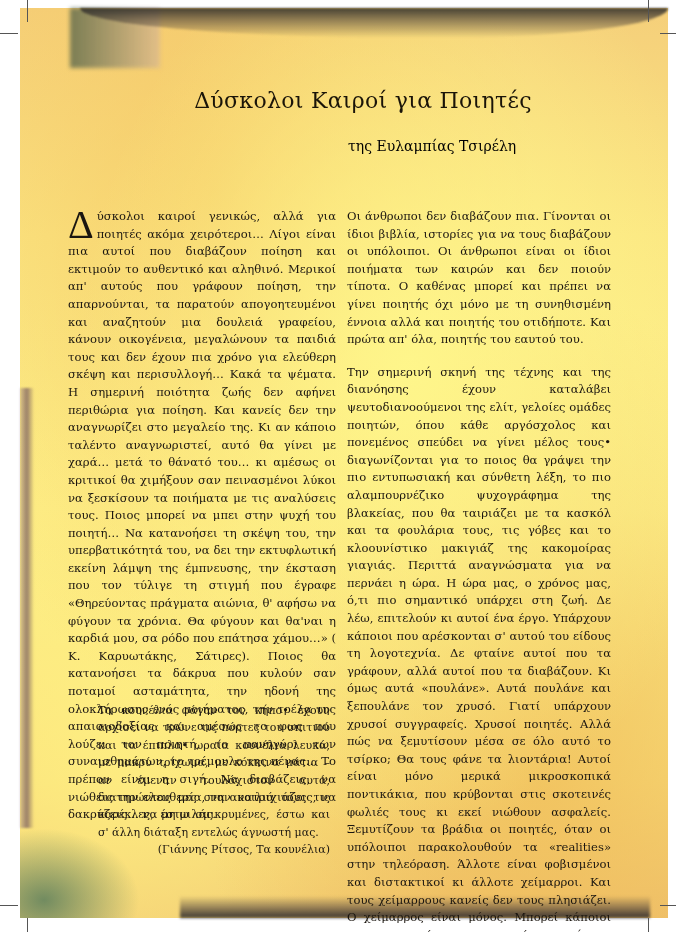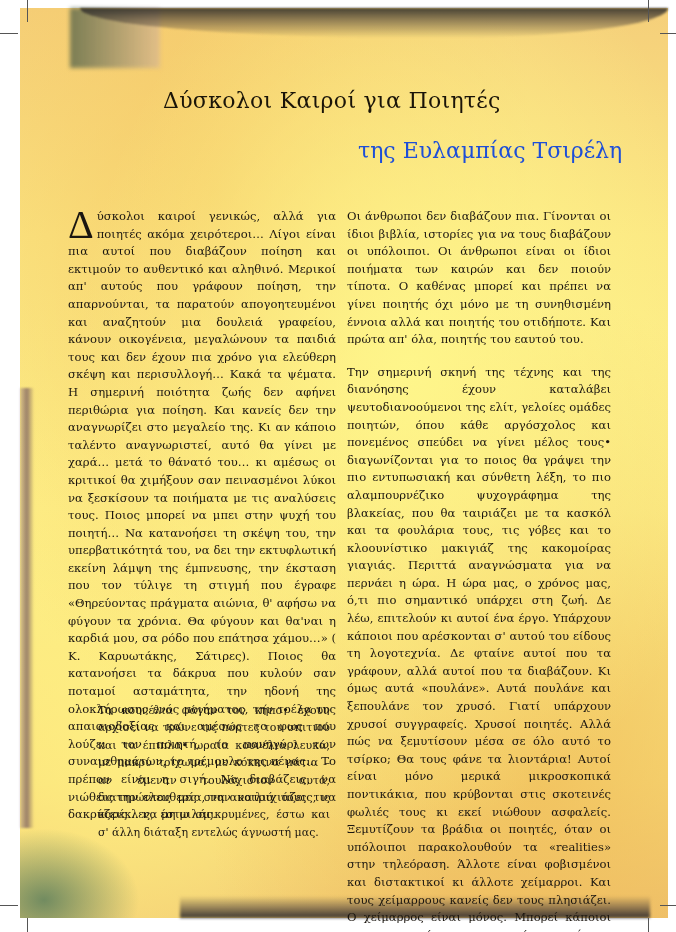--- a/index.html
+++ b/index.html
@@ -42,22 +42,22 @@
     background: linear-gradient(90deg, rgba(150,120,150,0.3), rgba(90,60,90,0.6), rgba(255,230,120,0));
     filter: blur(1px);
   }
   .crop-mark { position: absolute; background: #555; }
 
   .title {
     position: absolute; left: 163px; top: 88px; width: 400px;
     font-size: 22px; color: #1a1408; letter-spacing: 0.3px; white-space: nowrap;
   }
   .author {
-    position: absolute; left: 358px; top: 138px; width: 260px;
-    font-size: 22px; color: #1d4ed8; white-space: nowrap;
+    position: absolute; left: 348px; top: 138px; width: 260px;
+    font-size: 14px; color: #000000; white-space: nowrap;
   }
   .col {
     position: absolute; top: 208px; width: 268px;
     font-size: 11.6px; line-height: 17.6px; color: #1b1610;
     text-align: justify;
   }
   .col-left { left: 68px; }
   .col-right { left: 347px; width: 264px; }
   .col p { margin: 0; }
   .col p + p { margin-top: 15px; }
@@ -85,29 +85,30 @@
 
 <div class="crop-mark" style="left:27px;top:0;width:1px;height:22px;"></div>
 <div class="crop-mark" style="left:0;top:33px;width:18px;height:1px;"></div>
 <div class="crop-mark" style="left:648px;top:0;width:1px;height:22px;"></div>
 <div class="crop-mark" style="left:660px;top:33px;width:16px;height:1px;"></div>
 <div class="crop-mark" style="left:27px;top:918px;width:1px;height:14px;"></div>
 <div class="crop-mark" style="left:0;top:905px;width:18px;height:1px;"></div>
 <div class="crop-mark" style="left:648px;top:918px;width:1px;height:14px;"></div>
 <div class="crop-mark" style="left:660px;top:905px;width:16px;height:1px;"></div>
 
-<h1 class="title" style="margin:0;font-weight:normal;">Δύσκολοι Καιροί για Ποιητές</h1>
+<h1 class="title" style="margin:0;font-weight:normal;text-align:center;">Δύσκολοι Καιροί για Ποιητές</h1>
 <div class="author">της Ευλαμπίας Τσιρέλη</div>
 
 <div class="col col-left">
   <p>
     <span class="dropcap">Δ</span><span>ύσκολοι καιροί γενικώς, αλλά για ποιητές ακόμα χειρότεροι… Λίγοι είναι πια αυτοί που διαβάζουν ποίηση και εκτιμούν το αυθεντικό και αληθινό. Μερικοί απ' αυτούς που γράφουν ποίηση, την απαρνούνται, τα παρατούν απογοητευμένοι και αναζητούν μια δουλειά γραφείου, κάνουν οικογένεια, μεγαλώνουν τα παιδιά τους και δεν έχουν πια χρόνο για ελεύθερη σκέψη και περισυλλογή… Κακά τα ψέματα. Η σημερινή ποιότητα ζωής δεν αφήνει περιθώρια για ποίηση. Και κανείς δεν την αναγνωρίζει στο μεγαλείο της. Κι αν κάποιο ταλέντο αναγνωριστεί, αυτό θα γίνει με χαρά… μετά το θάνατό του… κι αμέσως οι κριτικοί θα χιμήξουν σαν πεινασμένοι λύκοι να ξεσκίσουν τα ποιήματα με τις αναλύσεις τους. Ποιος μπορεί να μπει στην ψυχή του ποιητή… Να κατανοήσει τη σκέψη του, την υπερβατικότητά του, να δει την εκτυφλωτική εκείνη λάμψη της έμπνευσης, την έκσταση που τον τύλιγε τη στιγμή που έγραφε «Θηρεύοντας πράγματα αιώνια, θ' αφήσω να φύγουν τα χρόνια. Θα φύγουν και θα'ναι η καρδιά μου, σα ρόδο που επάτησα χάμου…» ( Κ. Καρυωτάκης, Σάτιρες). Ποιος θα κατανοήσει τα δάκρυα που κυλούν σαν ποταμοί ασταμάτητα, την ηδονή της ολοκλήρωσης ενός ποιήματος, την τρέλα της απαισιοδοξίας και αμέσως το φως που λούζει τον ποιητή, το πανηγύρι των συναισθημάτων, το τρέμουλο της πένας… Το πρέπον είναι η σιγή. Να διαβάζεις, να νιώθεις την ελευθερία, να ανατριχιάζεις, να δακρύζεις… να μη μιλάς.</span>
   </p>
 </div>
 
 <div class="poem">
   <span>Τα κουνέλια φάγαν τον κήπο• έχουν αρχίσει να τρώνε τις πόρτες του σπιτιού και τα έπιπλα• ωραία κουνέλια λευκά, με μακρύ τρίχωμα, με κόκκινα μάτια – αν έμεναν τουλάχιστον αυτά, διατηρώντας μες στην κοιλιά τους τις καρέκλες, έστω σμικρυμένες, έστω και σ' άλλη διάταξη εντελώς άγνωστή μας.</span>
+  <span class="source">(Γιάννης Ρίτσος, Τα κουνέλια)</span>
 </div>
 
 <div class="col col-right">
   <p>Οι άνθρωποι δεν διαβάζουν πια. Γίνονται οι ίδιοι βιβλία, ιστορίες για να τους διαβάζουν οι υπόλοιποι. Οι άνθρωποι είναι οι ίδιοι ποιήματα των καιρών και δεν ποιούν τίποτα. Ο καθένας μπορεί και πρέπει να γίνει ποιητής όχι μόνο με τη συνηθισμένη έννοια αλλά και ποιητής του οτιδήποτε. Και πρώτα απ' όλα, ποιητής του εαυτού του.</p>
   <p><span>Την σημερινή σκηνή της τέχνης και της διανόησης έχουν καταλάβει ψευτοδιανοούμενοι της ελίτ, γελοίες ομάδες ποιητών, όπου κάθε αργόσχολος και πονεμένος σπεύδει να γίνει μέλος τους• διαγωνίζονται για το ποιος θα γράψει την πιο εντυπωσιακή και σύνθετη λέξη, το πιο </span><b class="bold">αλαμπουρνέζικο ψυχογράφημα της βλακείας,</b><span> που θα ταιριάζει με τα κασκόλ και τα φουλάρια τους, τις γόβες και το κλοουνίστικο μακιγιάζ της κακομοίρας γιαγιάς. Περιττά αναγνώσματα για να περνάει η ώρα. Η ώρα μας, ο χρόνος μας, ό,τι πιο σημαντικό υπάρχει στη ζωή. Δε λέω, επιτελούν κι αυτοί ένα έργο. Υπάρχουν κάποιοι που αρέσκονται σ' αυτού του είδους τη λογοτεχνία. Δε φταίνε αυτοί που τα γράφουν, αλλά αυτοί που τα διαβάζουν. Κι όμως αυτά «πουλάνε». Αυτά πουλάνε και ξεπουλάνε τον χρυσό. Γιατί υπάρχουν χρυσοί συγγραφείς. Χρυσοί ποιητές. Αλλά πώς να ξεμυτίσουν μέσα σε όλο αυτό το τσίρκο; Θα τους φάνε τα λιοντάρια! Αυτοί είναι μόνο μερικά μικροσκοπικά ποντικάκια, που κρύβονται στις σκοτεινές φωλιές τους κι εκεί νιώθουν ασφαλείς. Ξεμυτίζουν τα βράδια οι ποιητές, όταν οι υπόλοιποι παρακολουθούν τα «realities» στην τηλεόραση. Άλλοτε είναι φοβισμένοι και διστακτικοί κι άλλοτε χείμαρροι. Και τους χείμαρρους κανείς δεν τους πλησιάζει. Ο χείμαρρος είναι μόνος. Μπορεί κάποιοι να τον επισκέπτονται, μα φεύγουν γρήγορα και δεν ξαναγυρνούν. Πηγαίνουν στα σιγανά ποταμάκια και μαγεύονται απ' την αθώα ομορφιά τους. Τα παιδιά πλατσουρίζουν στα νερά τους και οι νέοι κάνουν έρωτα στις όχθες τους. Μα είναι γεμάτα νερόφιδα και βδέλλες γιατί τα νερά τους κυλούν</span></p>
 </div>
 
 </body></html>

